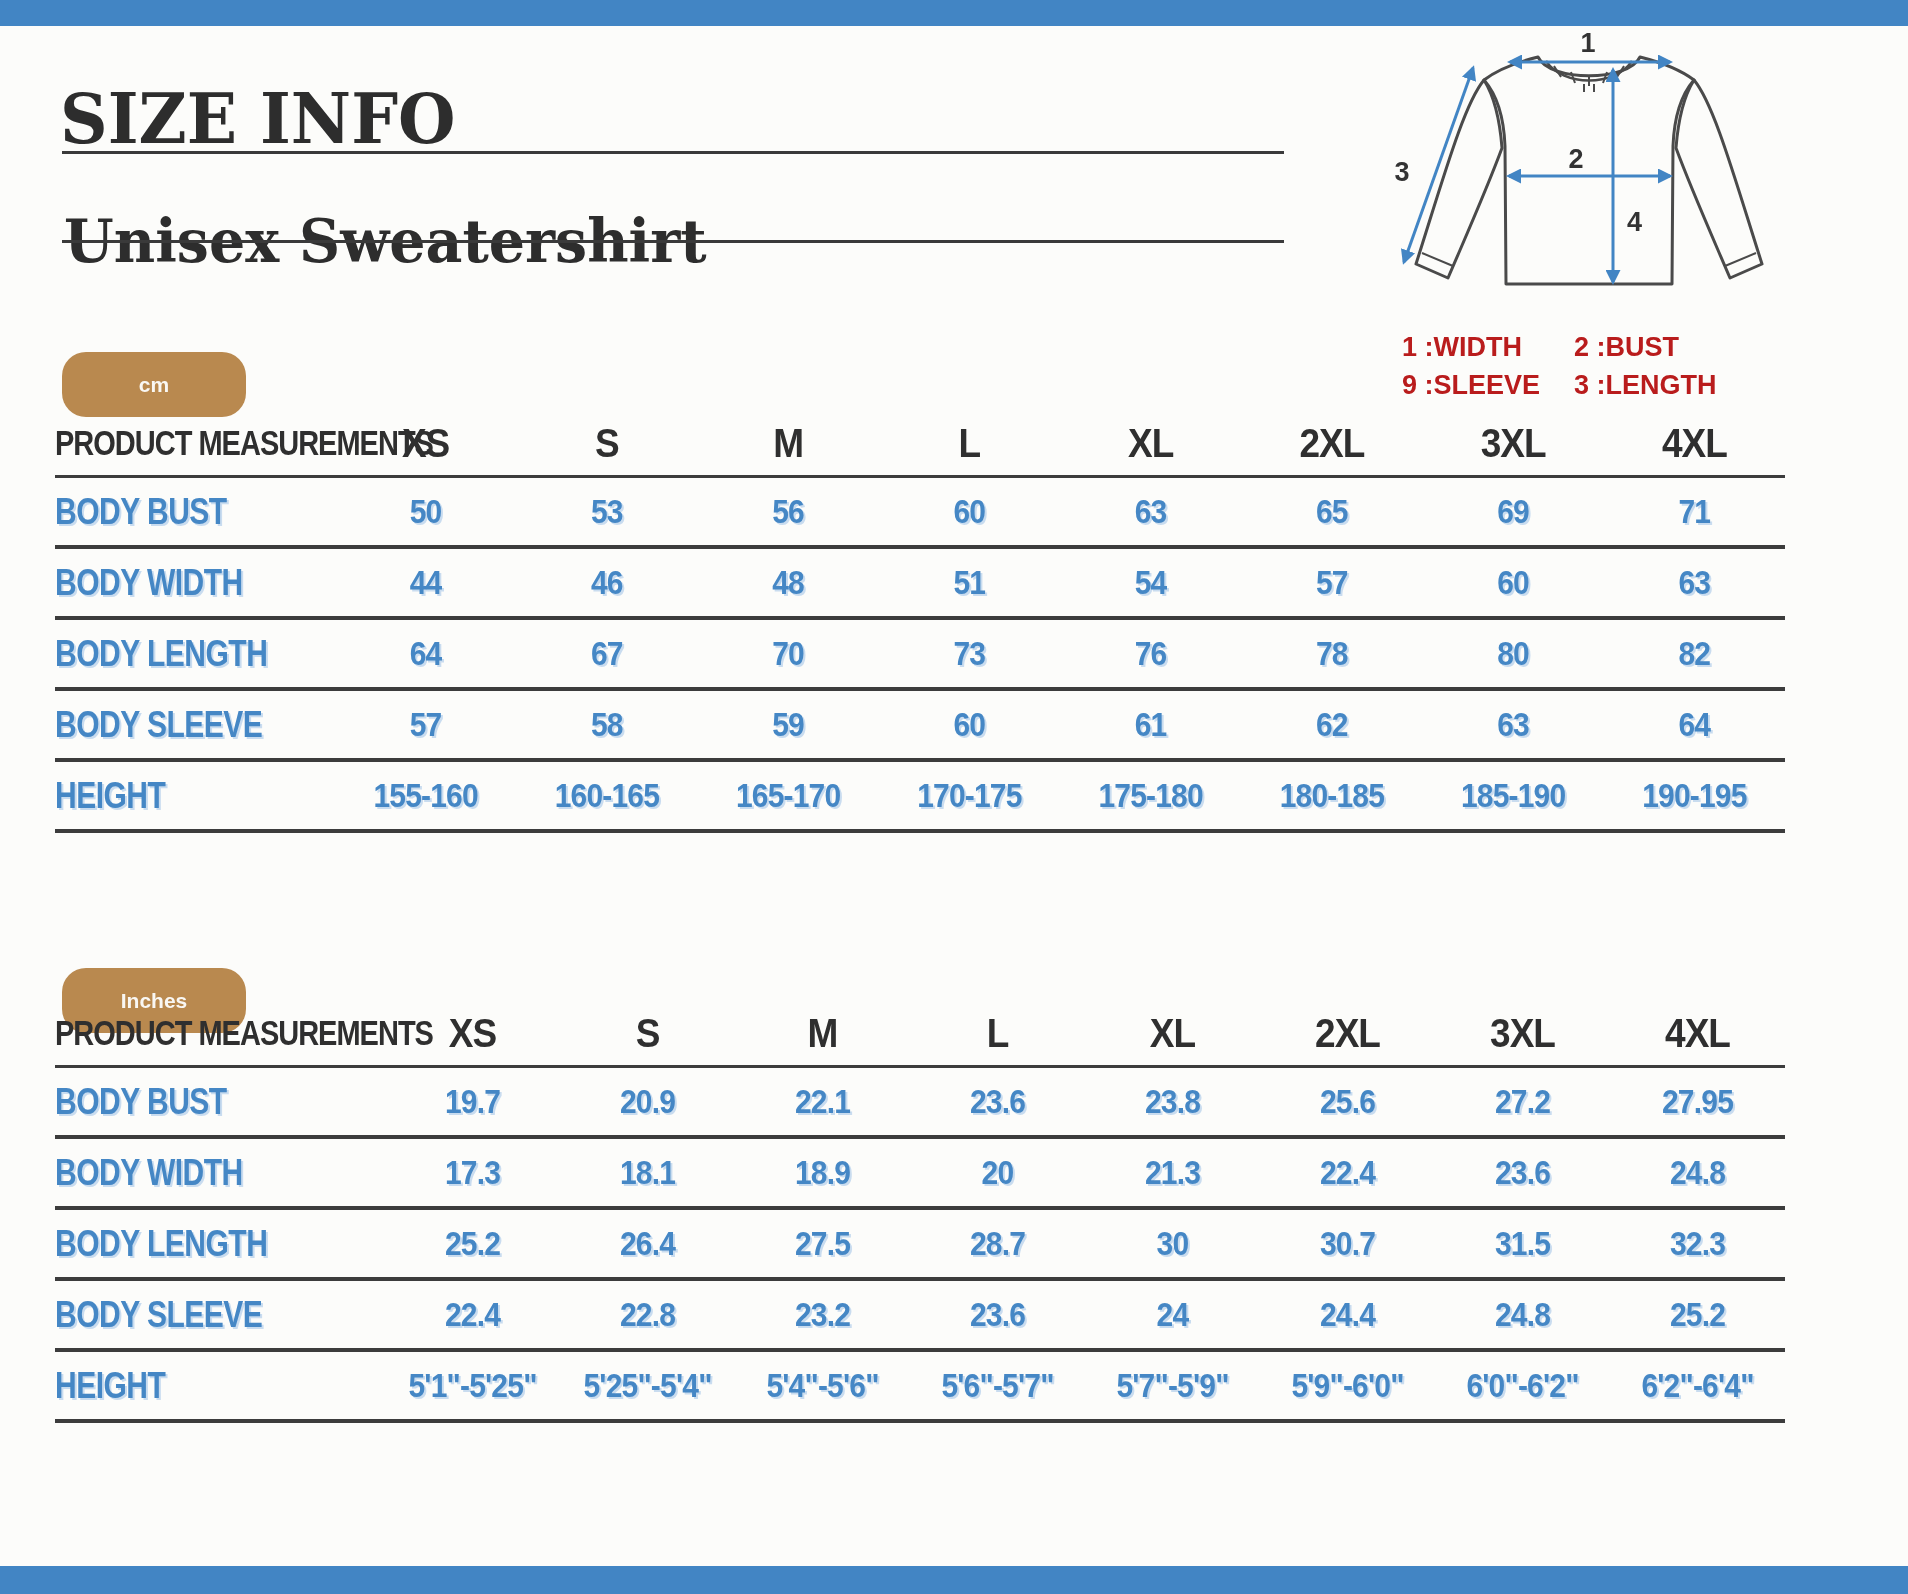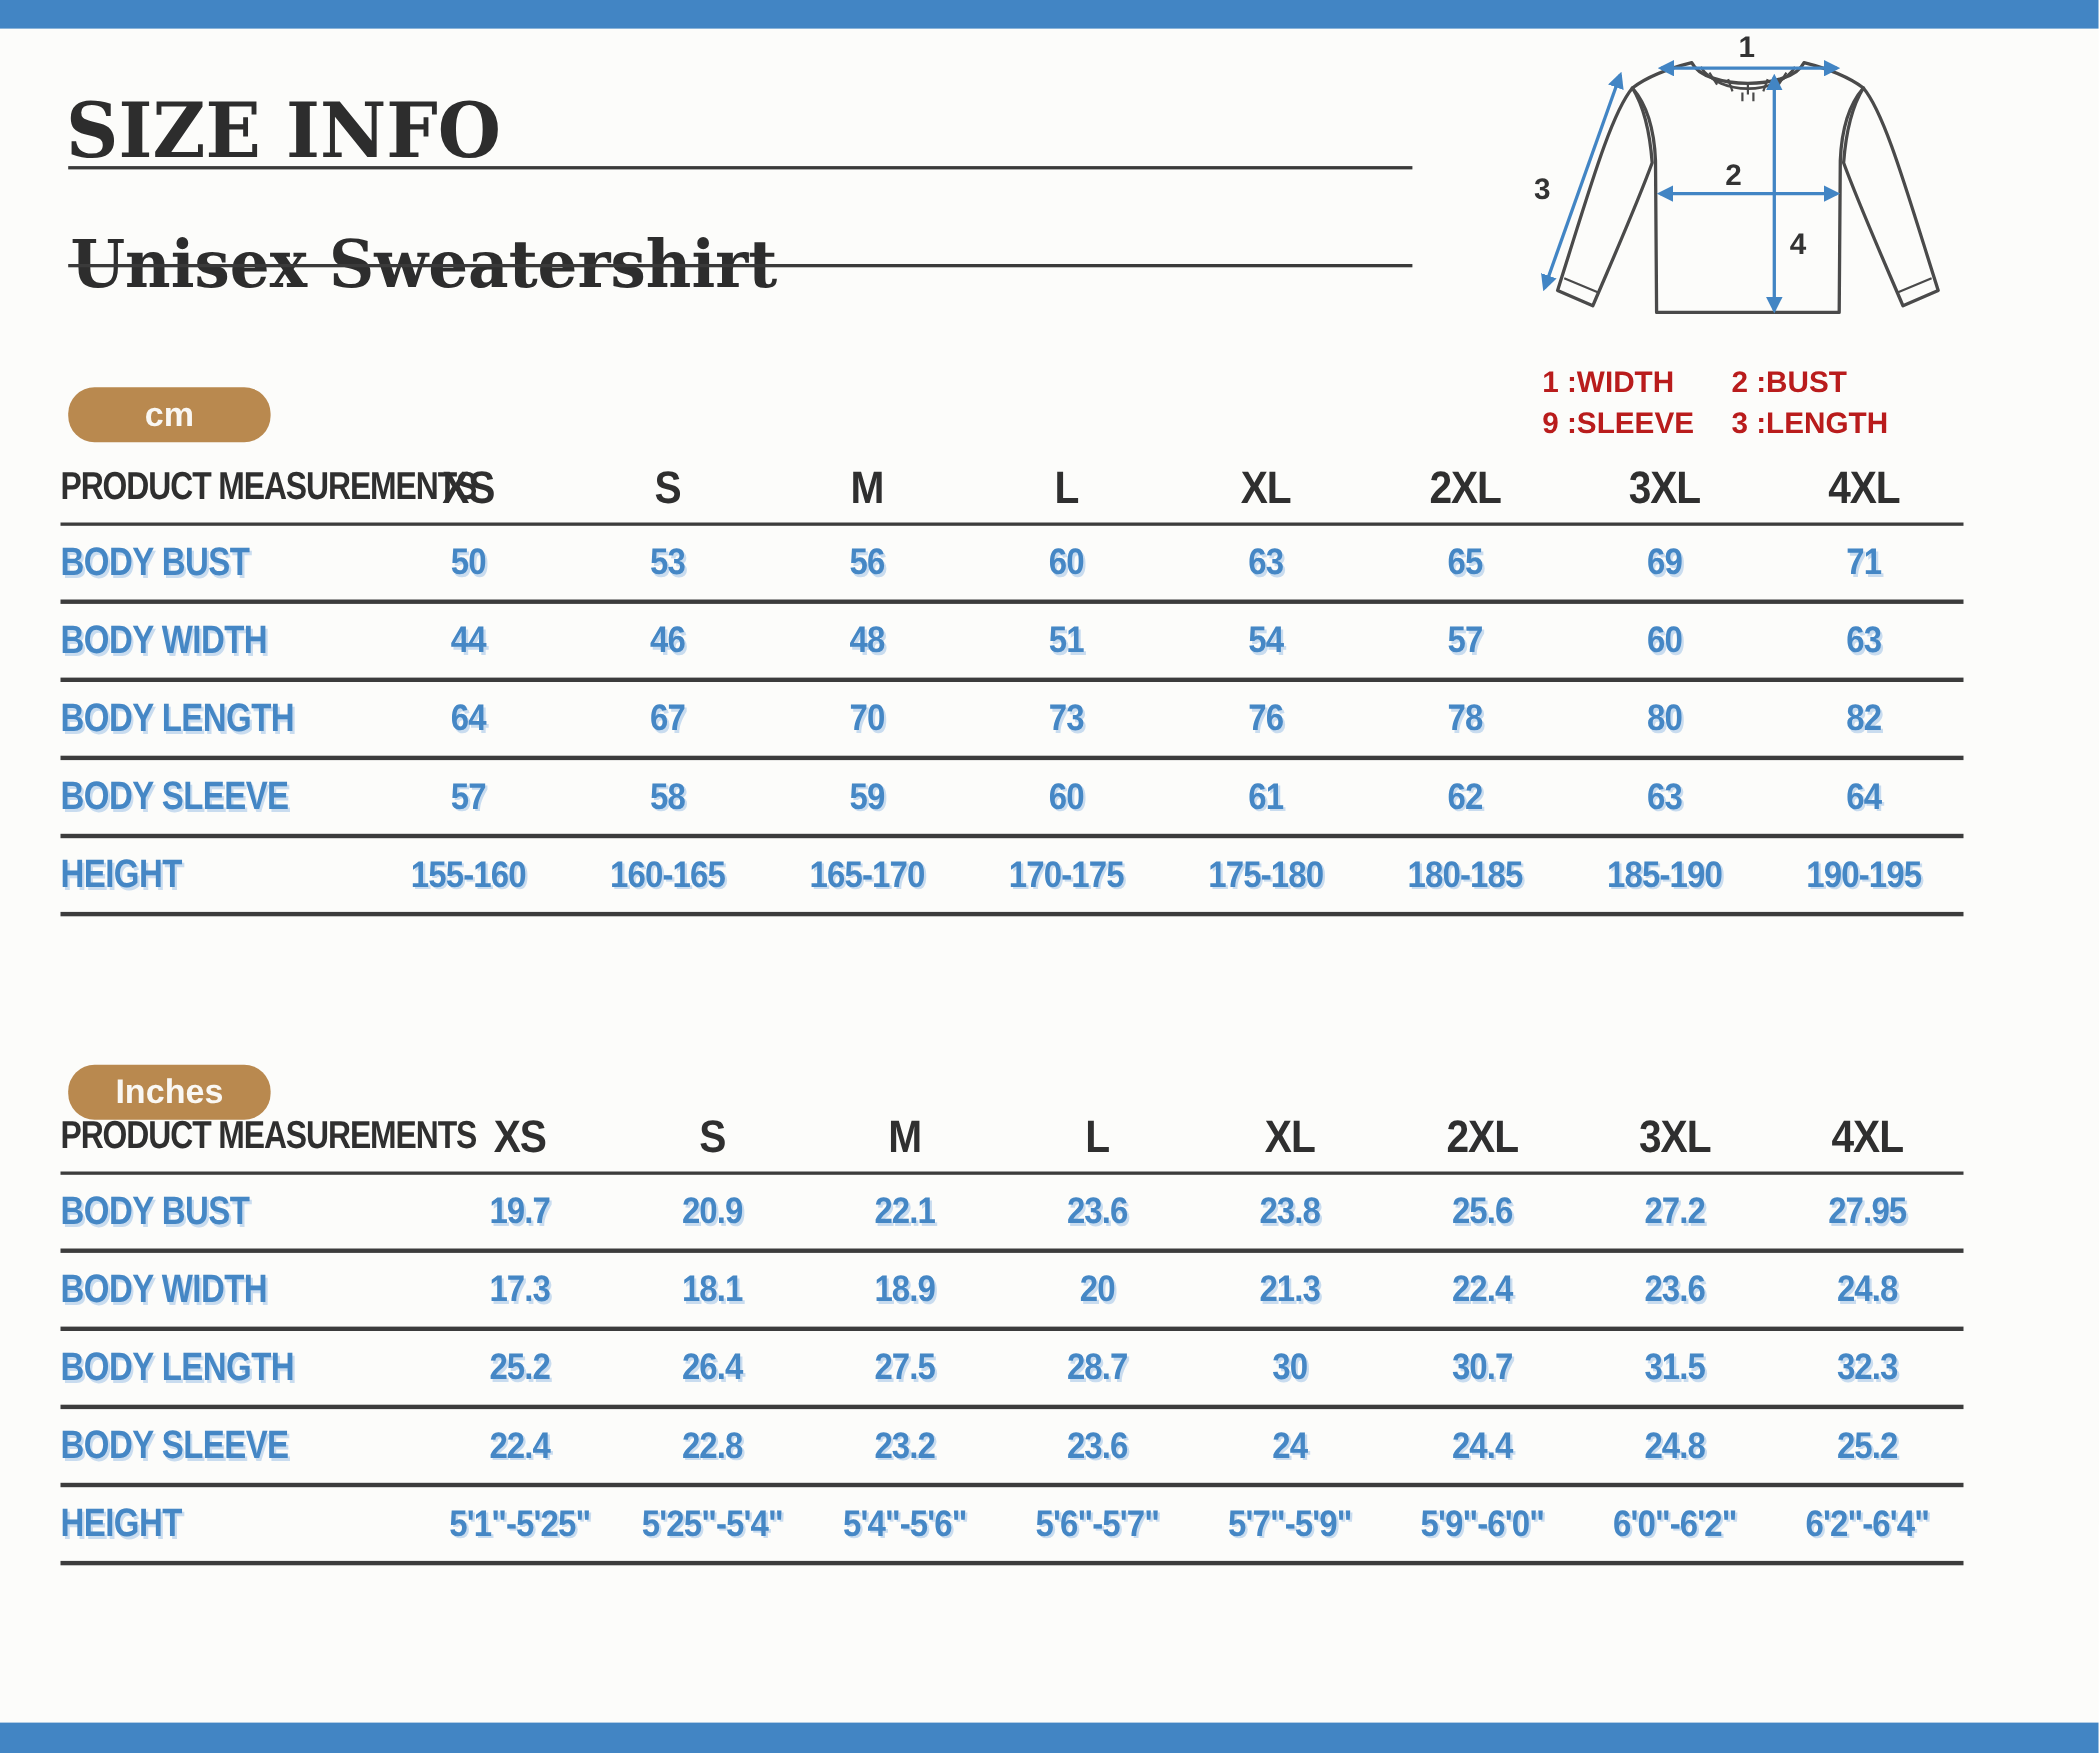--- a/index.html
+++ b/index.html
@@ -27,23 +27,23 @@
 
   .diagram{position:absolute;left:1388px;top:26px;width:412px;height:302px;}
   .legend{
     position:absolute;left:1402px;top:332px;width:400px;
     display:grid;grid-template-columns:172px auto;row-gap:7px;
     font-size:27px;font-weight:bold;color:#b91c1c;letter-spacing:0px;
   }
   .legend .legend-item{white-space:nowrap;}
 
   .unit-badge{
-    position:absolute;left:62px;width:184px;height:50px;
+    position:absolute;left:62px;width:184px;height:65px;
     background:var(--badge-tan,#b9894f);color:#f9f7f3;
-    font-weight:bold;font-size:31px;border-radius:24px;
+    font-weight:bold;font-size:21px;border-radius:24px;
     display:flex;align-items:center;justify-content:center;text-align:right;
   }
   .unit-badge.cm{top:352px;}
   .unit-badge.inches{top:968px;}
 
   .size-table{position:absolute;left:55px;width:1730px;}
   .size-table.cm{top:412px;--lw:280px;}
   .size-table.inches{top:1002px;--lw:330px;}
   .trow{
     display:grid;grid-template-columns:var(--lw) repeat(8,1fr);

